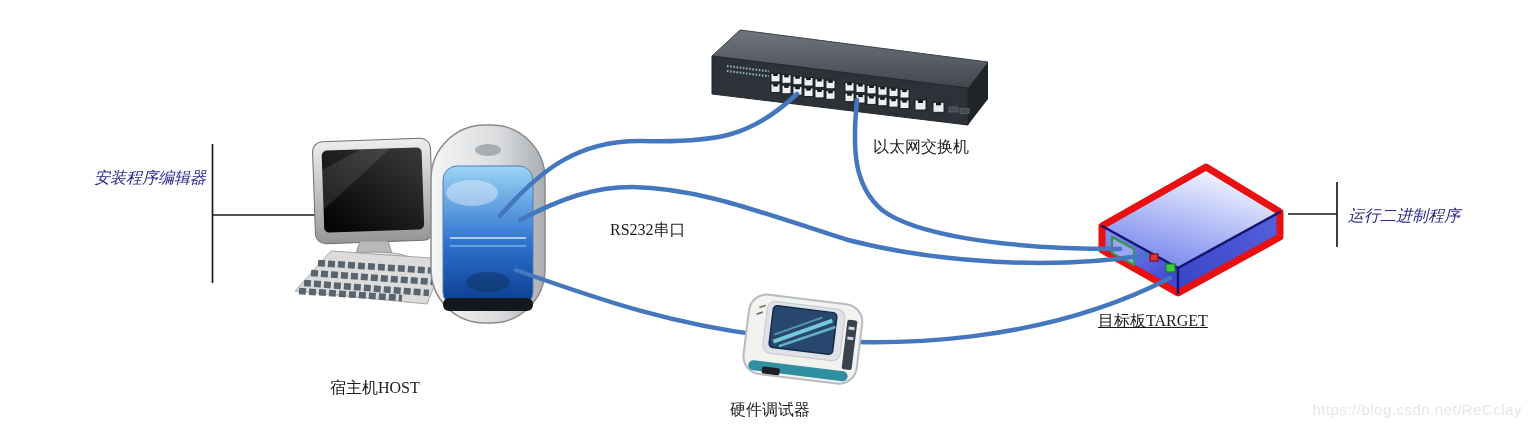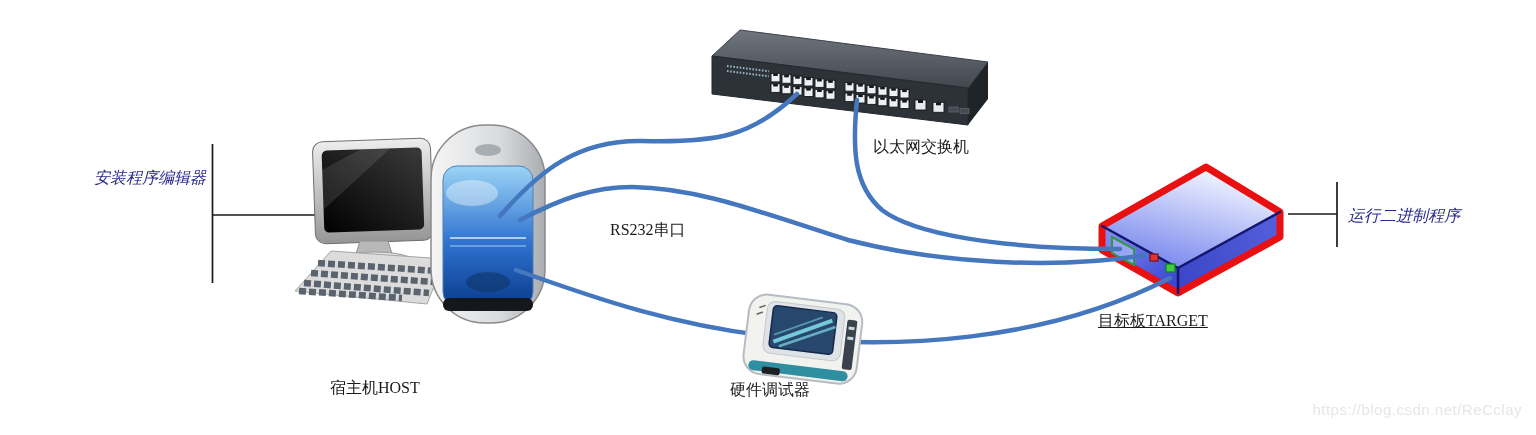--- a/index.html
+++ b/index.html
@@ -201,20 +201,20 @@
   <div class="txt note ann-left">
     <div>安装程序编辑器</div>
   </div>
 
   <div class="txt lbl" style="left:330px;top:336px;margin-top:37px;">宿主机HOST</div>
 
   <div class="txt lbl" style="left:873px;top:132px;">以太网交换机</div>
 
   <div class="txt lbl" style="left:610px;top:215px;">RS232串口</div>
 
-  <div class="txt lbl" style="left:730px;top:375px;">硬件调试器</div>
+  <div class="txt lbl" style="left:730px;top:395px;">硬件调试器</div>
 
   <div class="txt lbl" style="left:1098px;top:306px;text-decoration:underline;">目标板TARGET</div>
 
   <div class="txt note" style="left:1348px;top:201px;text-align:center;">运行二进制程序</div>
 
   <div class="watermark">https://blog.csdn.net/ReCclay</div>
 </div>
 
 </body></html>

